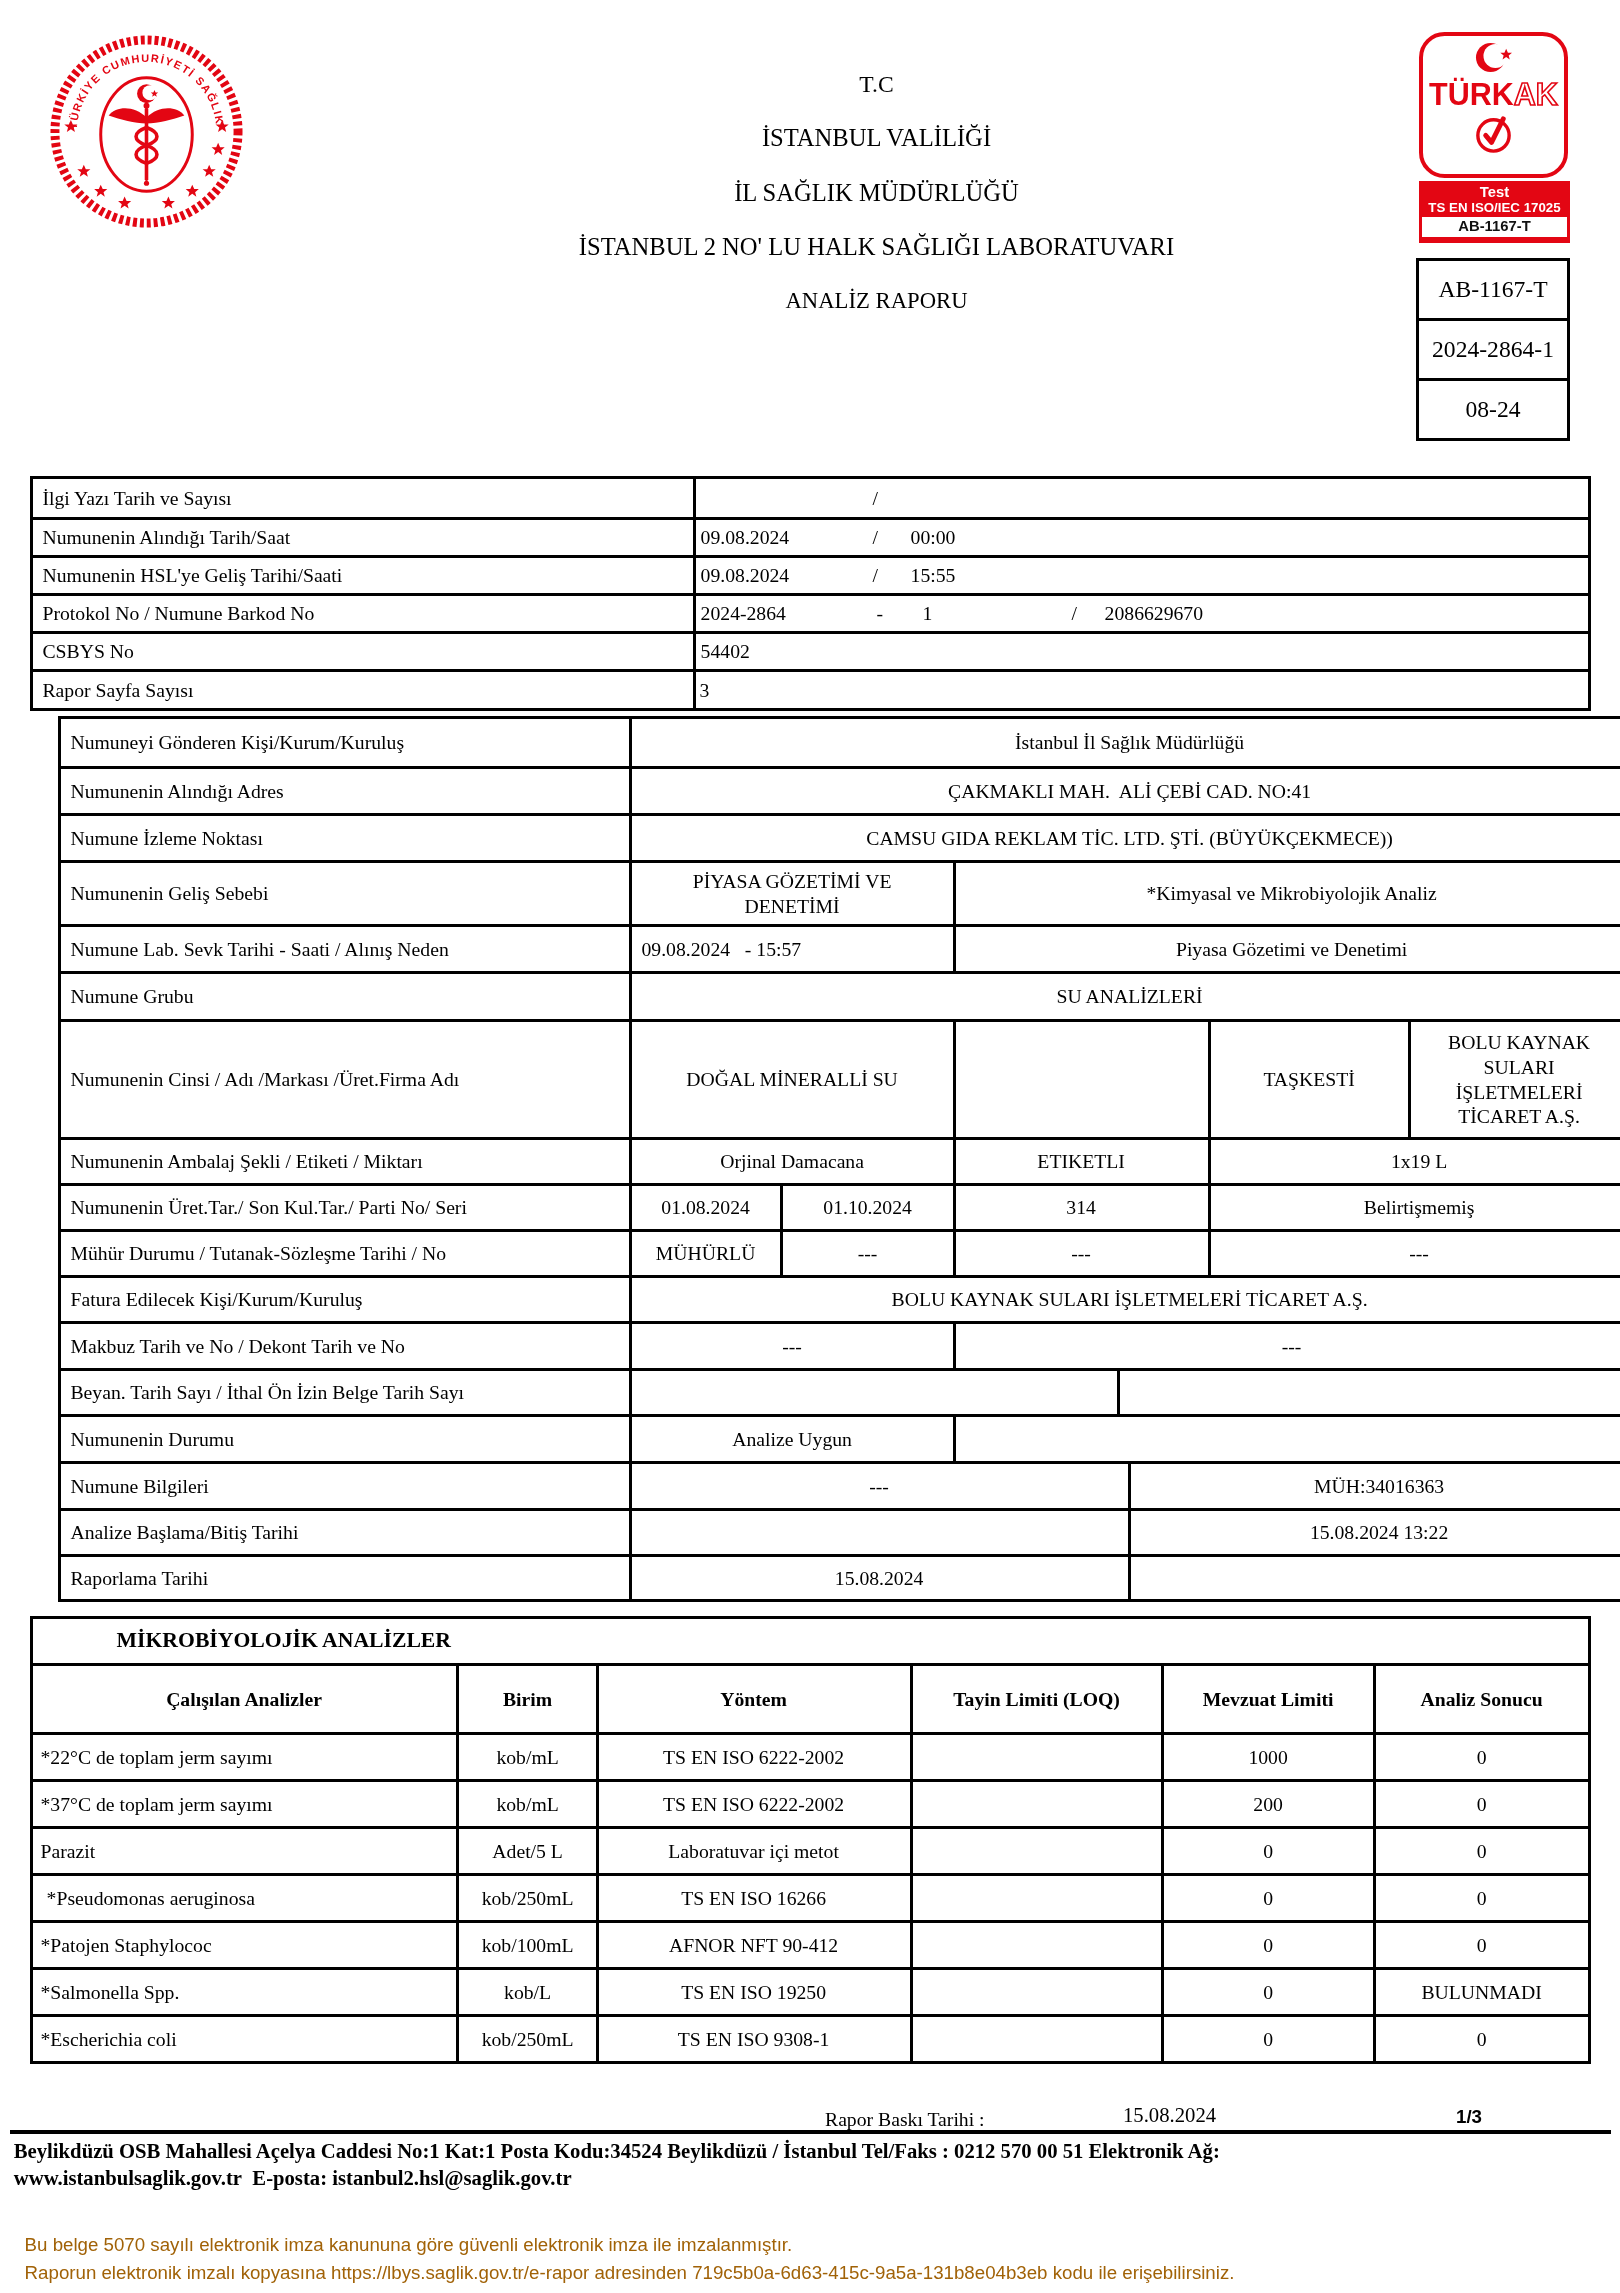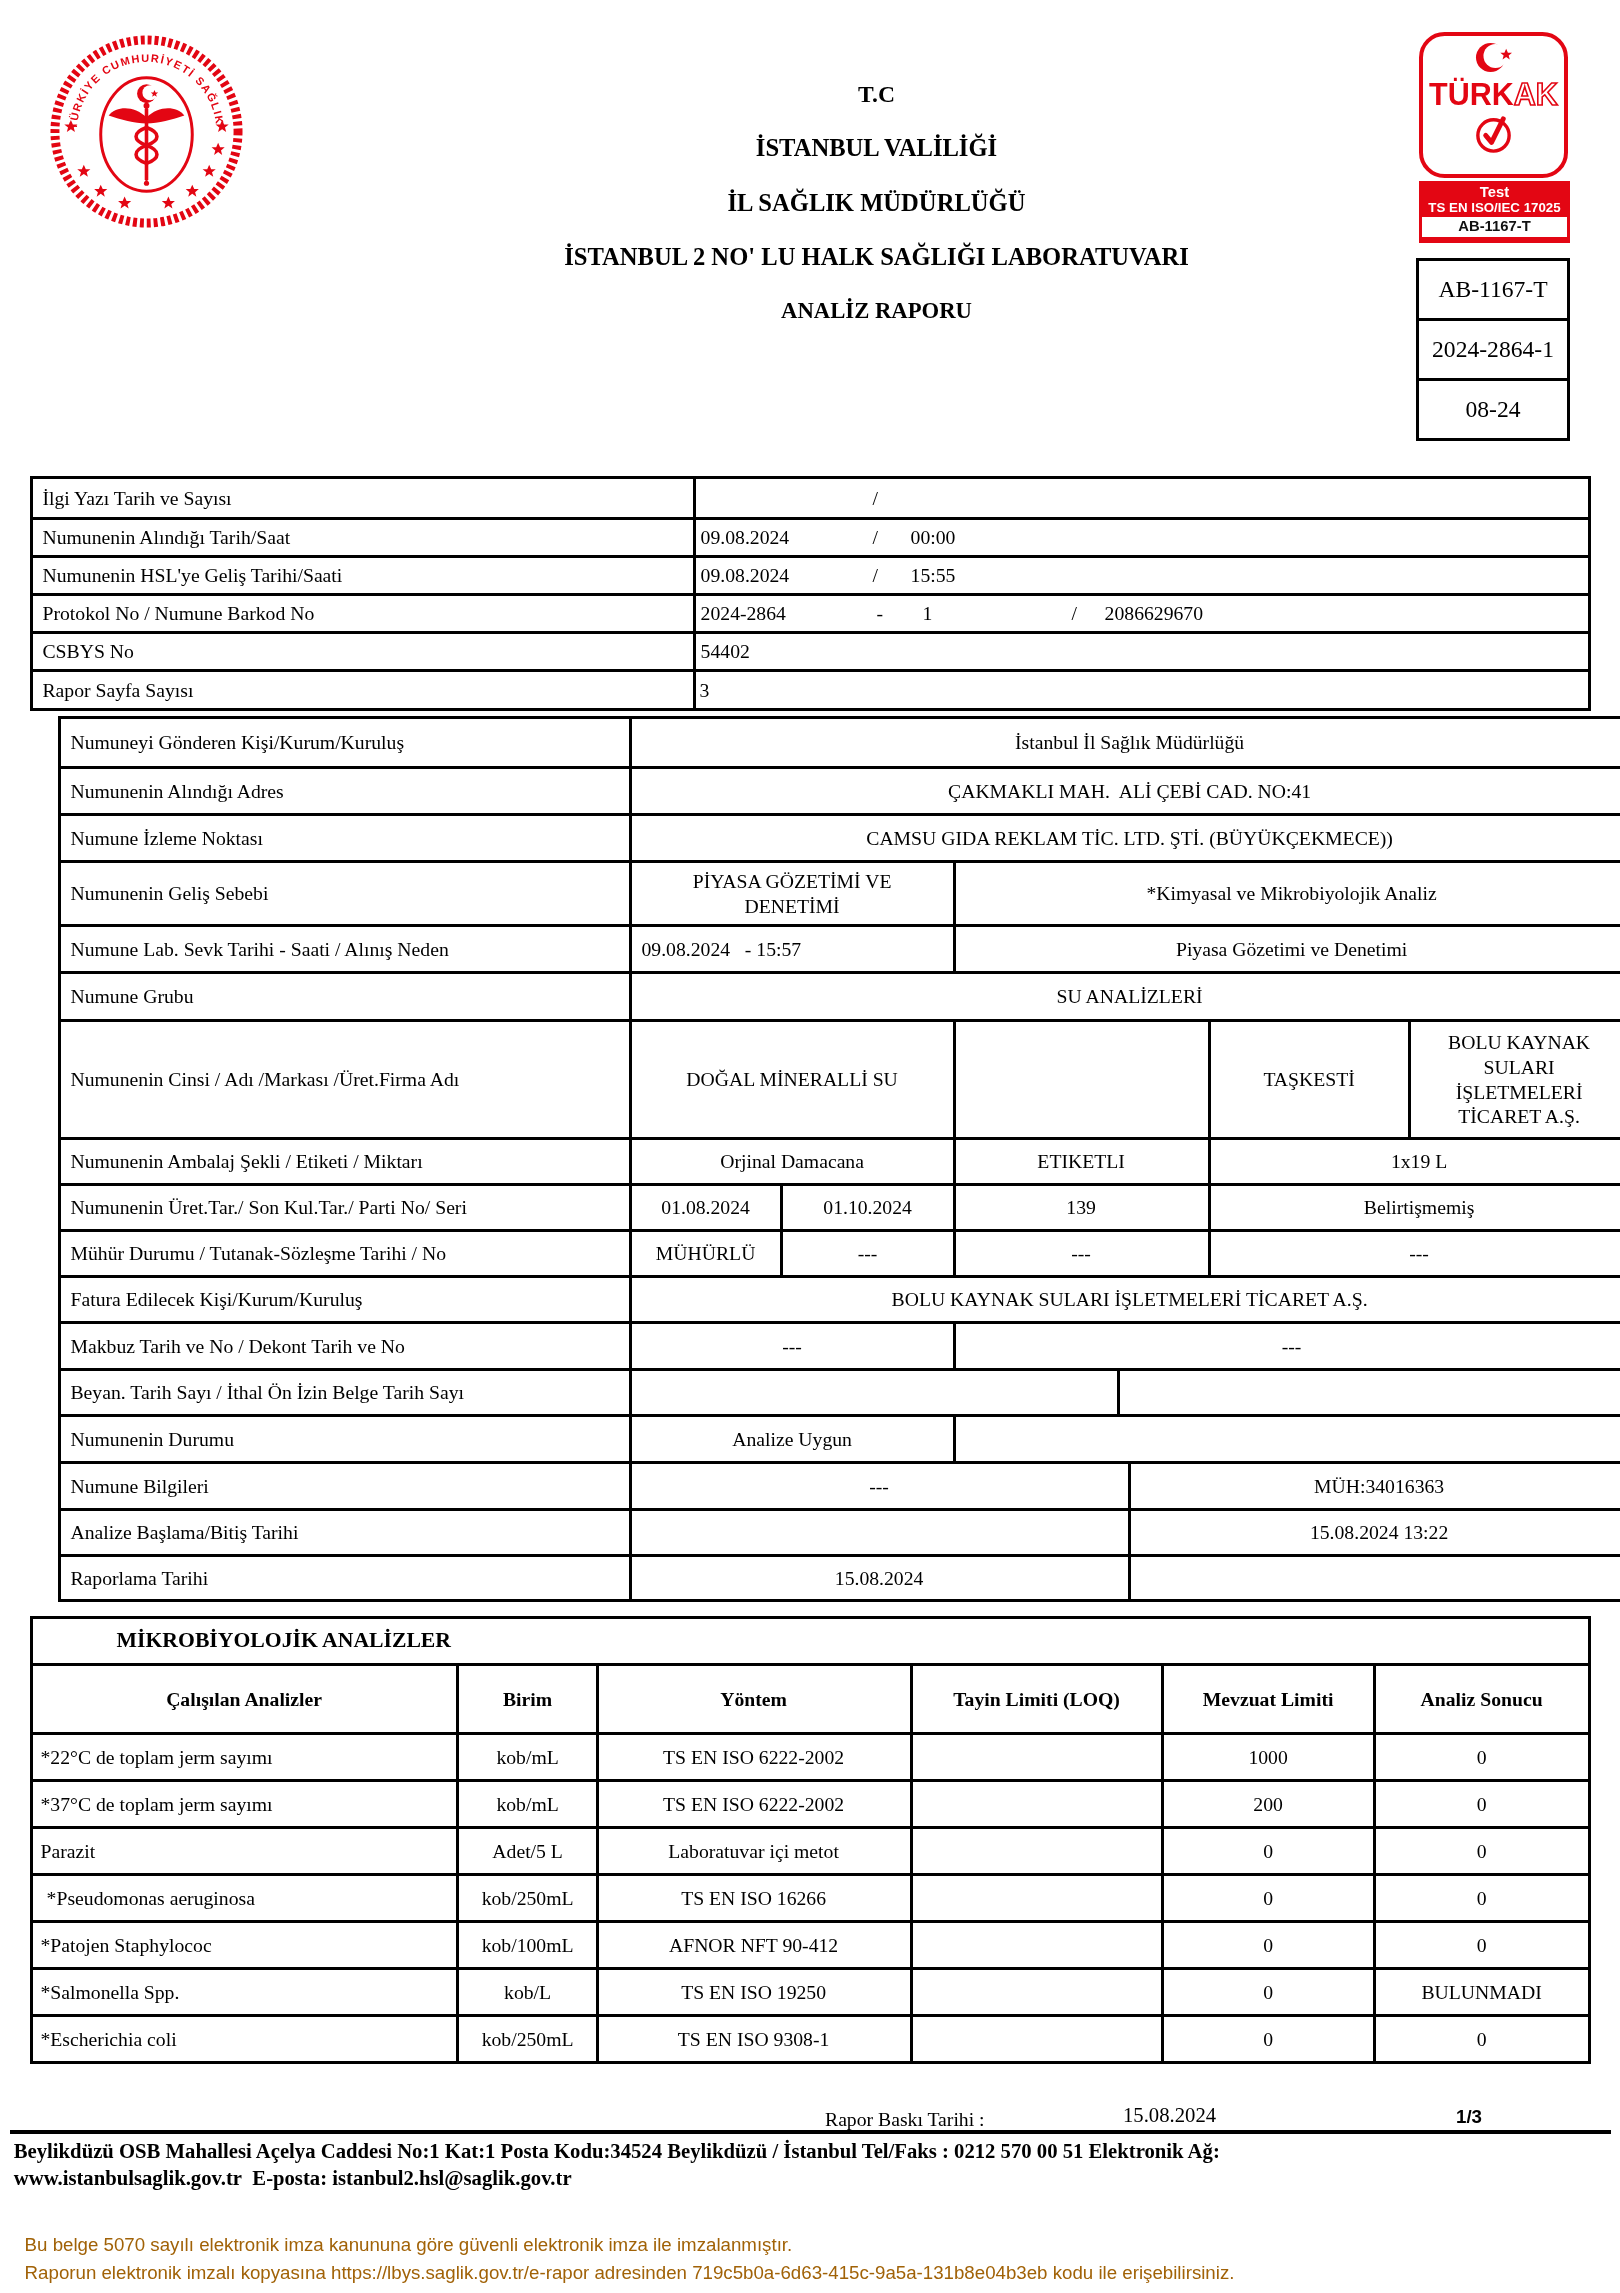--- a/index.html
+++ b/index.html
@@ -1,20 +1,20 @@
 <!DOCTYPE html>
 <html><head>
 <meta charset="utf-8">
 <style>
   html,body{margin:0;padding:0;background:#888;}
   .page{position:relative;width:1620px;height:2293px;background:#ffffff;
         font-family:"Liberation Serif",serif;color:#000;overflow:hidden;}
   .abs{position:absolute;}
   
-  .hdr-titles{position:absolute;left:177px;top:12px;width:1399px;text-align:center;font-weight:bold;}
+  .hdr-titles{position:absolute;left:177px;top:2px;width:1399px;text-align:center;font-weight:normal;}
   .hdr-line{position:absolute;width:100%;left:0;}
   
   .tk-box{position:absolute;left:1419px;top:31.5px;width:141px;height:138px;border:4.9px solid #e30613;
           border-radius:25.6px;background:#fff;text-align:center;}
   .tk-brand{font-family:"Liberation Sans",sans-serif;font-weight:bold;font-size:30.5px;letter-spacing:0px;line-height:29.6px;}
   .tk-turk{color:#e30613;}
   .tk-ak{color:#ffffff;-webkit-text-stroke:1.6px #e30613;}
   .tk-banner{position:absolute;left:1419px;top:181px;width:151px;height:62px;background:#e30613;
              font-family:"Liberation Sans",sans-serif;color:#fff;font-weight:bold;text-align:center;}
   .tk-banner .l1{font-size:14.8px;padding-top:3px;}
@@ -212,21 +212,21 @@
     <div class="trow" style="height:46px;">
       <div class="cell t2-label">Numunenin Ambalaj Şekli / Etiketi / Miktarı</div>
       <div class="cell v-a ctr">Orjinal Damacana</div>
       <div class="cell v-c bl ctr">ETIKETLI</div>
       <div class="cell v-d bl ctr">1x19 L</div>
     </div>
     <div class="trow" style="height:46px;">
       <div class="cell t2-label">Numunenin Üret.Tar./ Son Kul.Tar./ Parti No/ Seri</div>
       <div class="cell v-g ctr">01.08.2024</div>
       <div class="cell v-h bl ctr">01.10.2024</div>
-      <div class="cell v-c bl ctr">139</div>
+      <div class="cell v-c bl ctr">314</div>
       <div class="cell v-d bl ctr">Belirtişmemiş</div>
     </div>
     <div class="trow" style="height:46px;">
       <div class="cell t2-label">Mühür Durumu / Tutanak-Sözleşme Tarihi / No</div>
       <div class="cell v-g ctr">MÜHÜRLÜ</div>
       <div class="cell v-h bl ctr">---</div>
       <div class="cell v-c bl ctr">---</div>
       <div class="cell v-d bl ctr">---</div>
     </div>
     <div class="trow" style="height:46px;">

